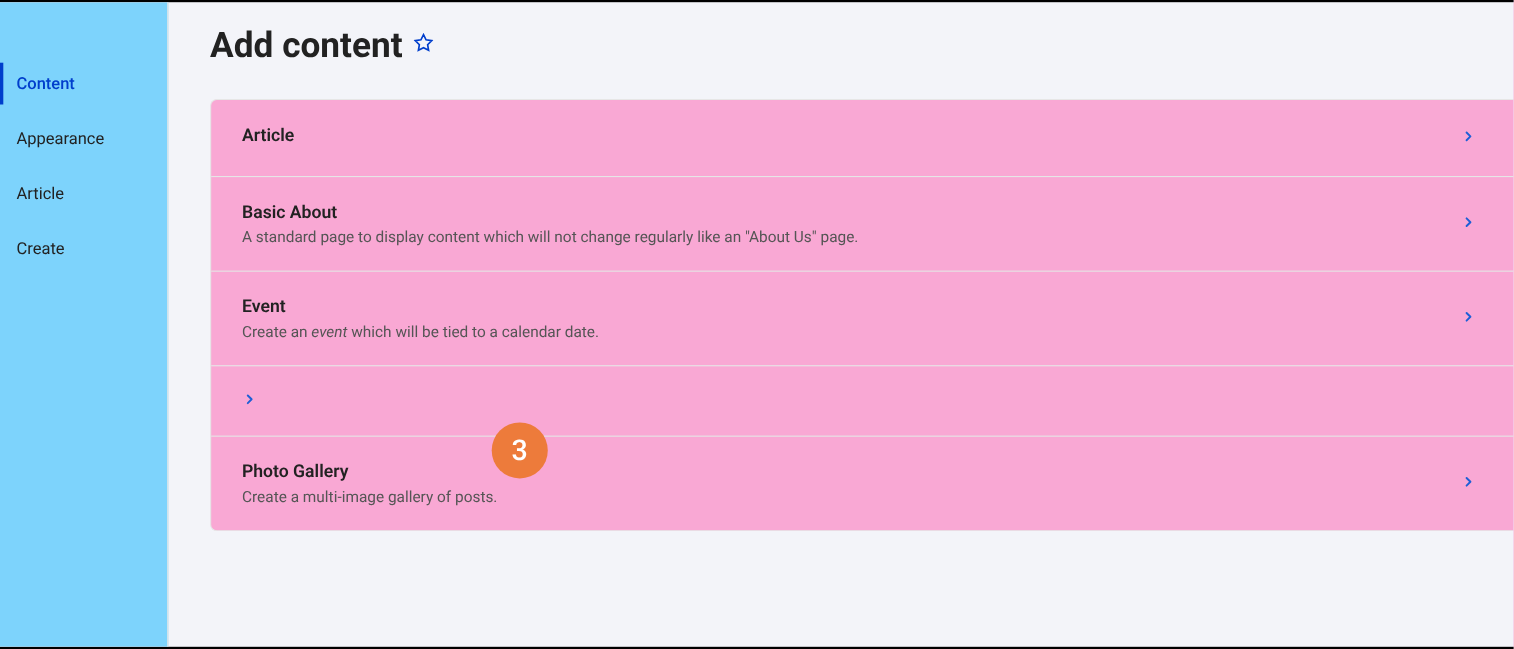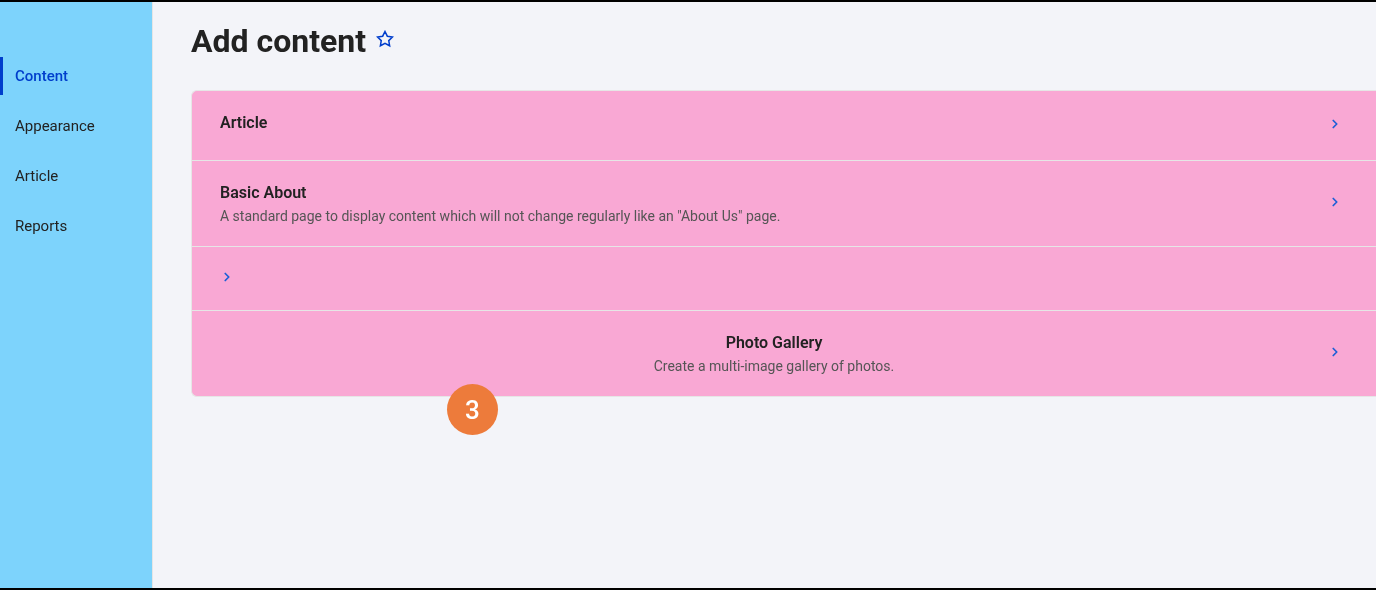--- a/index.html
+++ b/index.html
@@ -69,21 +69,20 @@
       display: flex;
       align-items: center;
       justify-content: space-between;
       padding: 22px 28px;
       border-bottom: 1px solid #e6e6e6;
       cursor: pointer;
       position: relative;
     }
     .content-item:last-child {
       border-bottom: none;
-      text-align: center;
     }
     .content-item-body {
       flex: 1;
     }
     .content-item-title {
       font-size: 16px;
       font-weight: 600;
       color: #222;
       margin-bottom: 6px;
     }
@@ -118,21 +117,21 @@
   </style>
 </head>
 <body>
 
 <div class="layout">
   <nav class="sidebar">
     <div id="sidebar-items">
         <div class="sidebar-item active"><span>Content</span></div>
         <div class="sidebar-item"><span>Appearance</span></div>
         <div class="sidebar-item"><span>Article</span></div>
-        <div class="sidebar-item"><span>Reports</span></div>
+        <div class="sidebar-item"><span>Create</span></div>
       </div>
   </nav>
 
   <main class="main">
     <div class="page-header">
       <h1 class="page-title">Add content</h1>
       <span class="star-icon">
         <svg width="18" height="18" viewBox="0 0 24 24" fill="none" stroke="currentColor" stroke-width="2">
           <polygon points="12 2 15.09 8.26 22 9.27 17 14.14 18.18 21.02 12 17.77 5.82 21.02 7 14.14 2 9.27 8.91 8.26 12 2"></polygon>
         </svg>
@@ -151,28 +150,37 @@
         <div class="content-item">
           <div class="content-item-body">
             <div class="content-item-title">Basic About</div>
             <div class="content-item-desc"><span>A standard page to display content which will not change regularly like an "About Us" page.</span></div>
           </div>
           <span class="chevron"><svg width="14" height="14" viewBox="0 0 24 24" fill="none" stroke="currentColor" stroke-width="3" stroke-linecap="round" stroke-linejoin="round">
               <polyline points="9 18 15 12 9 6"></polyline>
             </svg></span>
         </div>
         <div class="content-item">
+          <div class="content-item-body">
+            <div class="content-item-title">Event</div>
+            <div class="content-item-desc"><span>Create an </span><em>event</em><span> which will be tied to a calendar date.</span></div>
+          </div>
+          <span class="chevron"><svg width="14" height="14" viewBox="0 0 24 24" fill="none" stroke="currentColor" stroke-width="3" stroke-linecap="round" stroke-linejoin="round">
+              <polyline points="9 18 15 12 9 6"></polyline>
+            </svg></span>
+        </div>
+        <div class="content-item">
           <span class="chevron"><svg width="14" height="14" viewBox="0 0 24 24" fill="none" stroke="currentColor" stroke-width="3" stroke-linecap="round" stroke-linejoin="round">
               <polyline points="9 18 15 12 9 6"></polyline>
             </svg></span>
         </div>
         <div class="content-item">
           <div class="content-item-body">
             <div class="content-item-title">Photo Gallery</div>
-            <div class="content-item-desc"><span>Create a multi-image gallery of photos.</span></div>
+            <div class="content-item-desc"><span>Create a multi-image gallery of posts.</span></div>
           </div>
           <span class="chevron"><svg width="14" height="14" viewBox="0 0 24 24" fill="none" stroke="currentColor" stroke-width="3" stroke-linecap="round" stroke-linejoin="round">
               <polyline points="9 18 15 12 9 6"></polyline>
             </svg></span>
         </div>
       </div>
   </main>
 </div>
 
 <div class="annotation-badge">

